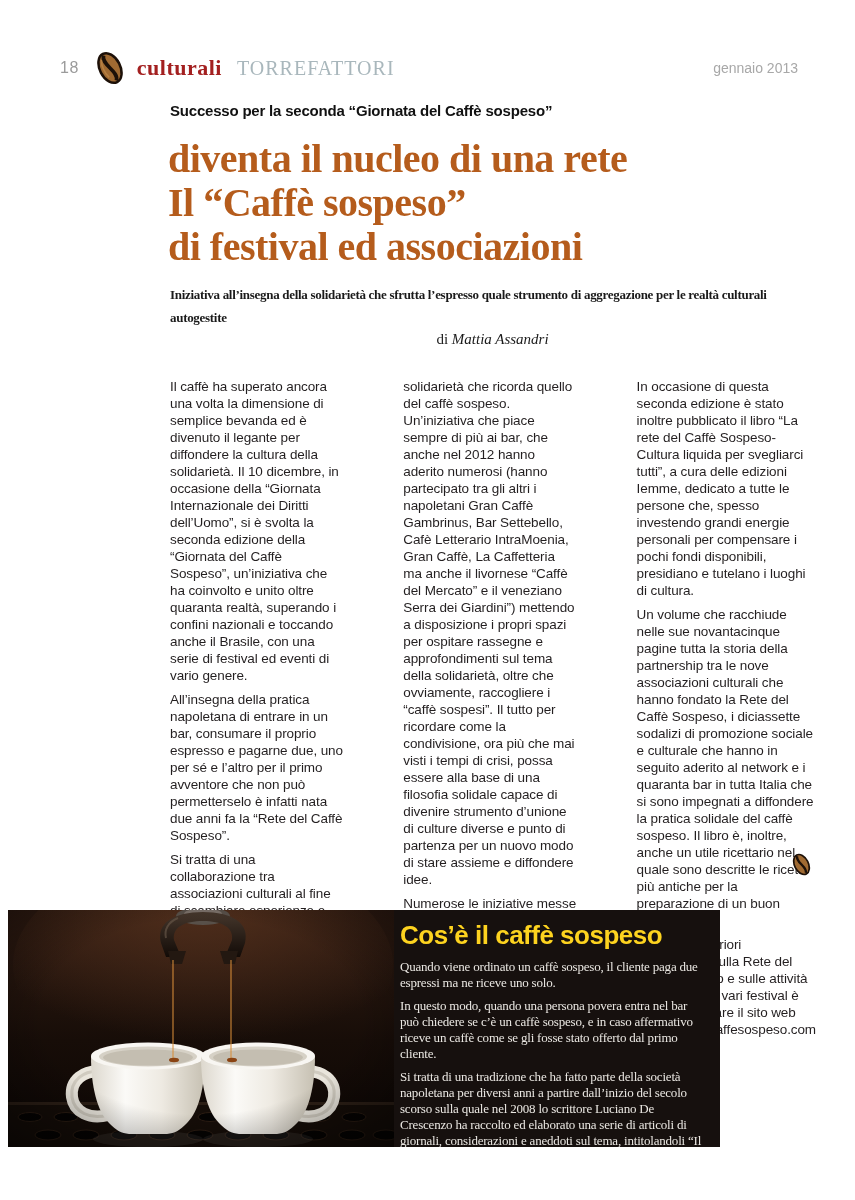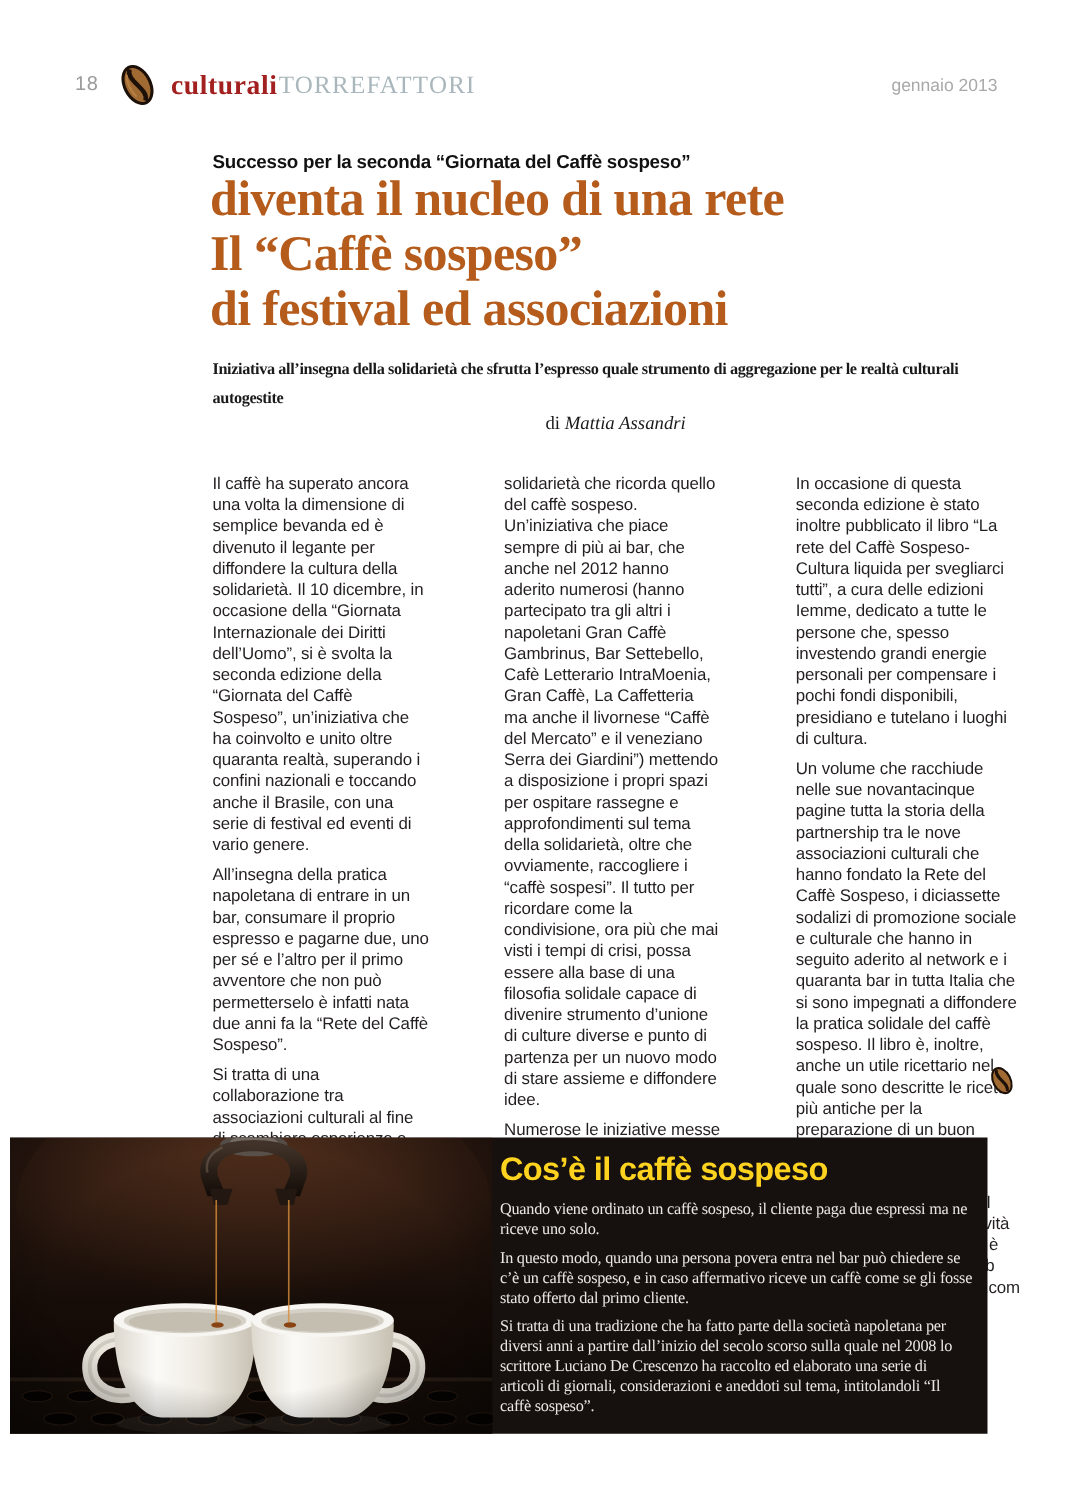--- a/index.html
+++ b/index.html
@@ -13,27 +13,27 @@
   
   .masthead { position:absolute; left:60px; top:48px; display:flex; align-items:center; }
   .page-num { font-size:16px; color:#9b9b9b; letter-spacing:.5px; }
   .masthead-bean { margin:0 10px 0 14px; }
   .brand-bold {
     font-family:"Liberation Serif", serif; font-weight:bold;
     font-size:22px; color:#a32020; letter-spacing:.5px;
   }
   .brand-light {
     font-family:"Liberation Serif", serif; font-size:20px;
-    color:#a9b7bc; letter-spacing:1px; margin-left:1px;
+    color:#a9b7bc; letter-spacing:1px; margin-left:15px;
   }
   .issue-date { position:absolute; right:57px; top:60px; font-size:14px; color:#a8a8a8; }
 
   
   .kicker {
-    position:absolute; left:170px; top:121px;
+    position:absolute; left:170px; top:102px;
     font-size:15px; font-weight:bold; color:#111111; letter-spacing:-0.2px;
   }
   .headline {
     position:absolute; left:168px; top:137px;
     font-family:"Liberation Serif", serif; font-weight:bold;
     font-size:40px; line-height:44px; color:#b55c1c; letter-spacing:-0.5px;
   }
   .headline span { display:block; }
   .deck {
     position:absolute; left:170px; top:283px; width:650px;
@@ -51,21 +51,21 @@
   .col { width:207px; margin-right:12px; }
   .col:last-child { margin-right:0; }
   .col p {
     font-size:13.5px; line-height:17px; letter-spacing:-0.1px;
     color:#231f20; margin:0 0 7px 0;
   }
   .end-bean { position:absolute; left:789px; top:851px; }
 
   
   .infobox {
-    position:absolute; left:8px; top:910px; width:782px; height:237px;
+    position:absolute; left:8px; top:910px; width:712px; height:237px;
     background:#16100e; overflow:hidden;
   }
   .infobox-photo { position:absolute; left:0; top:0; width:386px; height:237px; }
   .infobox-text { position:absolute; left:392px; right:12px; top:10px; }
   .infobox-title {
     font-size:26px; font-weight:bold; color:#fdd31f;
     letter-spacing:-0.5px; margin:0 0 8px 0;
   }
   .infobox-text p {
     font-family:"Liberation Serif", serif;

